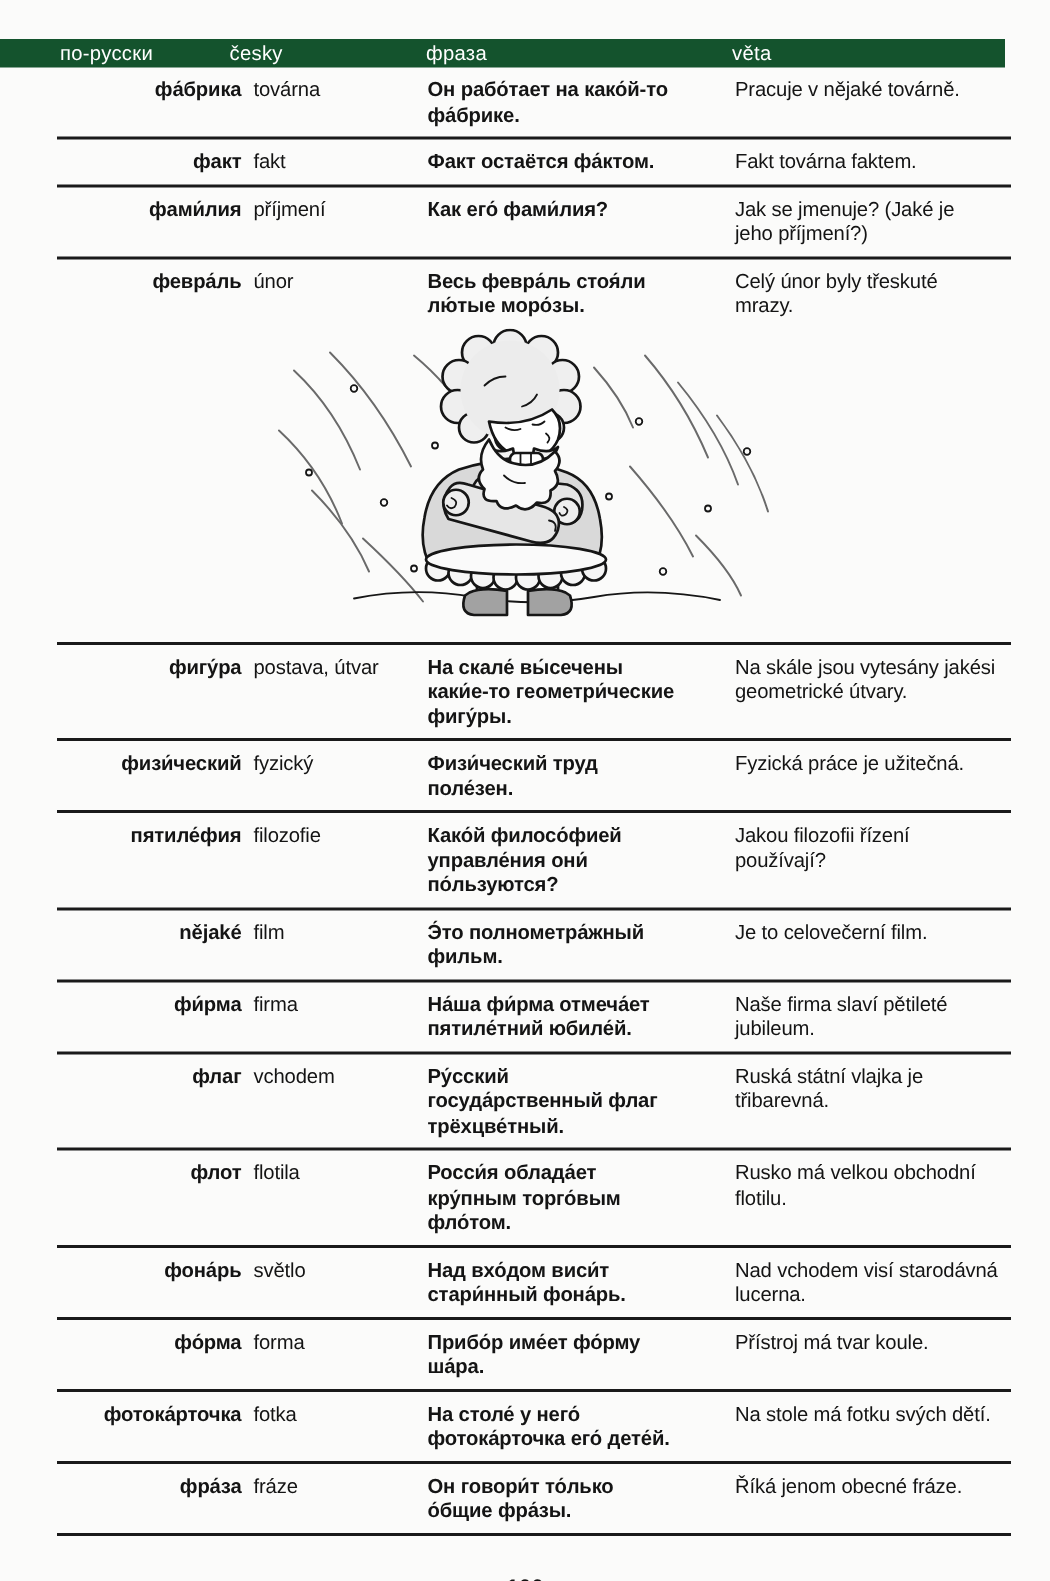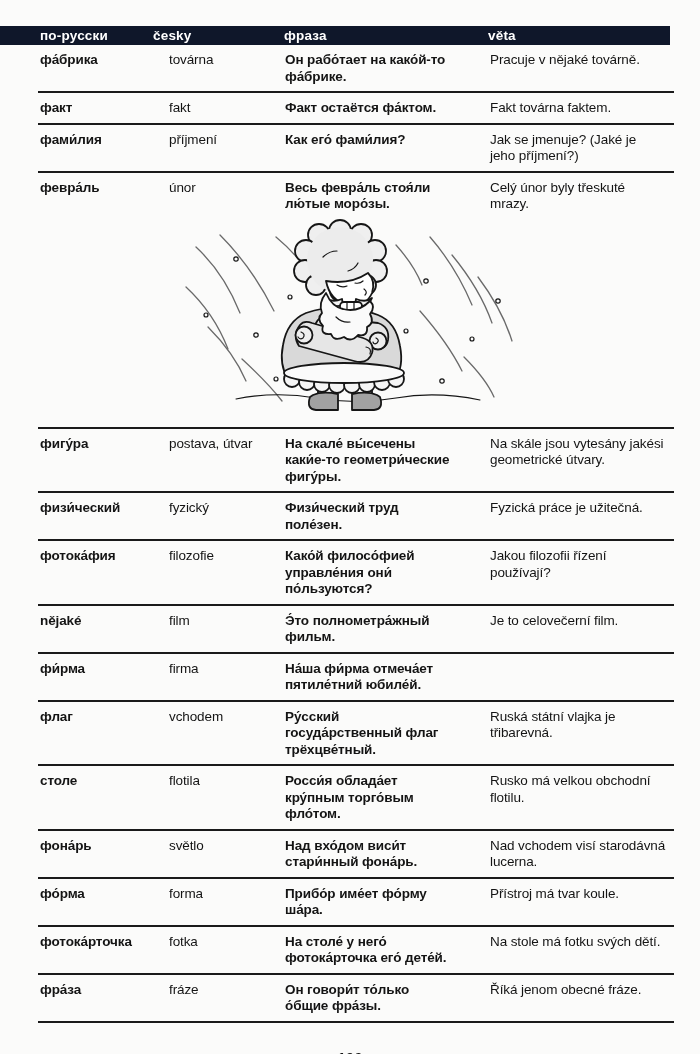--- a/index.html
+++ b/index.html
@@ -38,21 +38,21 @@
     border-bottom:2px solid #1a1a1a;
     box-sizing:border-box;
   }
   .cell{
     font-size:13.5px;
     line-height:16.5px;
     letter-spacing:-0.1px;
     padding-right:8px;
     box-sizing:border-box;
   }
-  .ru{font-weight:bold;}
+  .ru{font-weight:bold;text-align:right;}
   .phrase{font-weight:bold;white-space:pre-line;}
   .veta{white-space:pre-line;}
 
   .illustration-wrap{
     grid-column:1 / -1;
     margin:6px 0 2px 140px;
     width:340px;
   }
 
   .page-number{
@@ -64,21 +64,21 @@
 
   svg .ln{fill:none;stroke:#6a6a6a;stroke-width:1.3;stroke-linecap:round;}
   svg .ol{stroke:#161616;stroke-width:1.8;stroke-linejoin:round;stroke-linecap:round;}
   svg .thin{stroke:#161616;stroke-width:1.2;fill:none;stroke-linecap:round;}
 </style>
 </head>
 <body>
 
 <div class="page">
 
-  <div class="header-bar" id="header-bar" style="background: #0f172a; font-weight: bold;">
+  <div class="header-bar" id="header-bar" style="background: #14532d;">
     <span>по-русски</span>
     <span>česky</span>
     <span>фраза</span>
     <span>věta</span>
   </div>
 
   <div class="vocab-table">
 
     <div class="vrow">
       <div class="cell ru">фа́брика</div>
@@ -214,21 +214,21 @@
 
     <div class="vrow">
       <div class="cell ru">физи́ческий</div>
       <div class="cell cz">fyzický</div>
       <div class="cell phrase">Физи́ческий труд
 поле́зен.</div>
       <div class="cell veta">Fyzická práce je užitečná.</div>
     </div>
 
     <div class="vrow">
-      <div class="cell ru">фотока́фия</div>
+      <div class="cell ru">пятиле́фия</div>
       <div class="cell cz">filozofie</div>
       <div class="cell phrase">Како́й филосо́фией
 управле́ния они́
 по́льзуются?</div>
       <div class="cell veta">Jakou filozofii řízení
 používají?</div>
     </div>
 
     <div class="vrow">
       <div class="cell ru">nějaké</div>
@@ -236,34 +236,36 @@
       <div class="cell phrase">Э́то полнометра́жный
 фильм.</div>
       <div class="cell veta">Je to celovečerní film.</div>
     </div>
 
     <div class="vrow">
       <div class="cell ru">фи́рма</div>
       <div class="cell cz">firma</div>
       <div class="cell phrase">На́ша фи́рма отмеча́ет
 пятиле́тний юбиле́й.</div>
+      <div class="cell veta">Naše firma slaví pětileté
+jubileum.</div>
     </div>
 
     <div class="vrow">
       <div class="cell ru">флаг</div>
       <div class="cell cz">vchodem</div>
       <div class="cell phrase">Ру́сский
 госуда́рственный флаг
 трёхцве́тный.</div>
       <div class="cell veta">Ruská státní vlajka je
 třibarevná.</div>
     </div>
 
     <div class="vrow">
-      <div class="cell ru">столе</div>
+      <div class="cell ru">флот</div>
       <div class="cell cz">flotila</div>
       <div class="cell phrase">Росси́я облада́ет
 кру́пным торго́вым
 фло́том.</div>
       <div class="cell veta">Rusko má velkou obchodní
 flotilu.</div>
     </div>
 
     <div class="vrow">
       <div class="cell ru">фона́рь</div>

